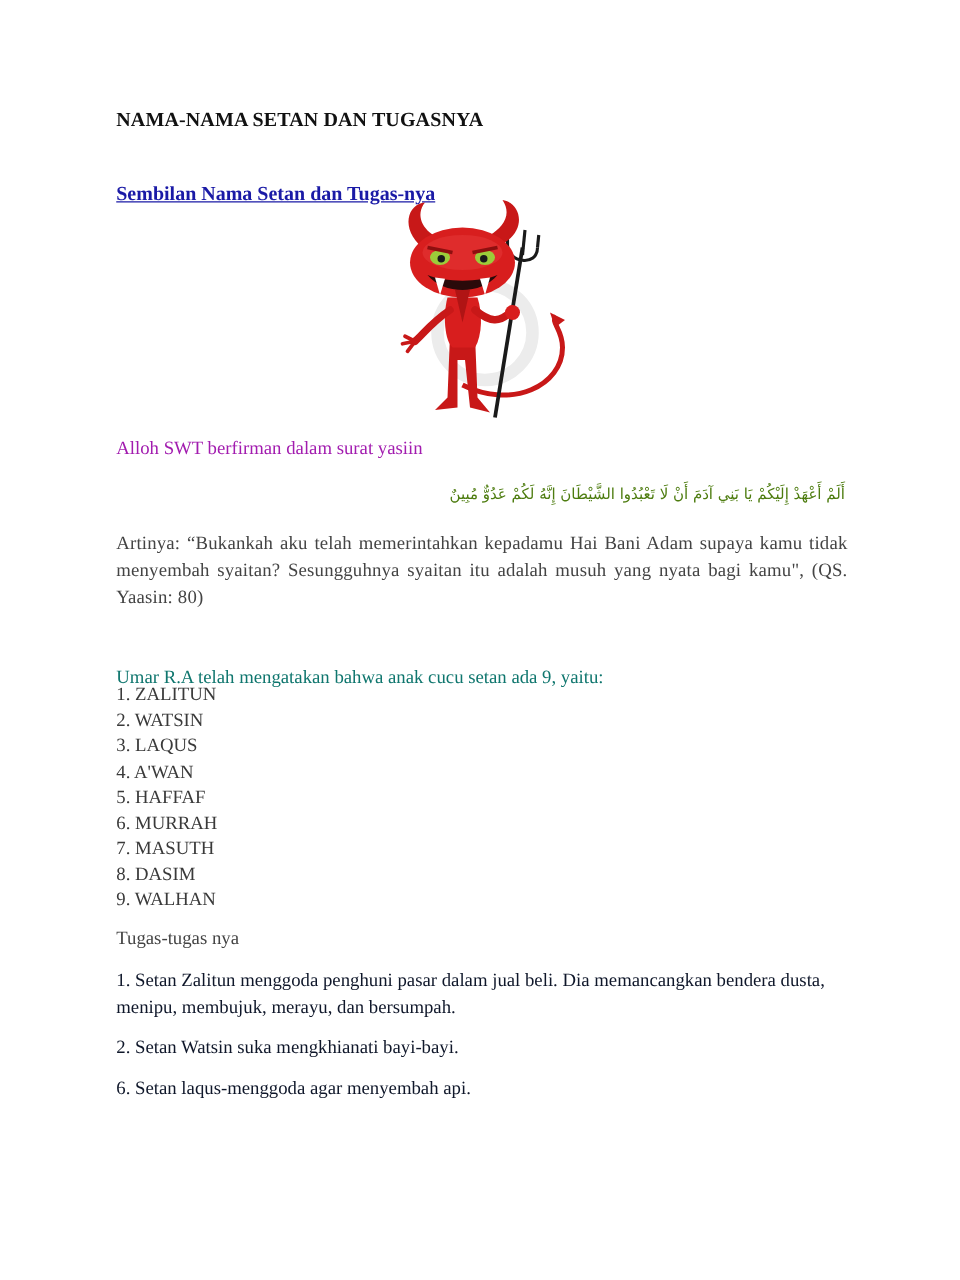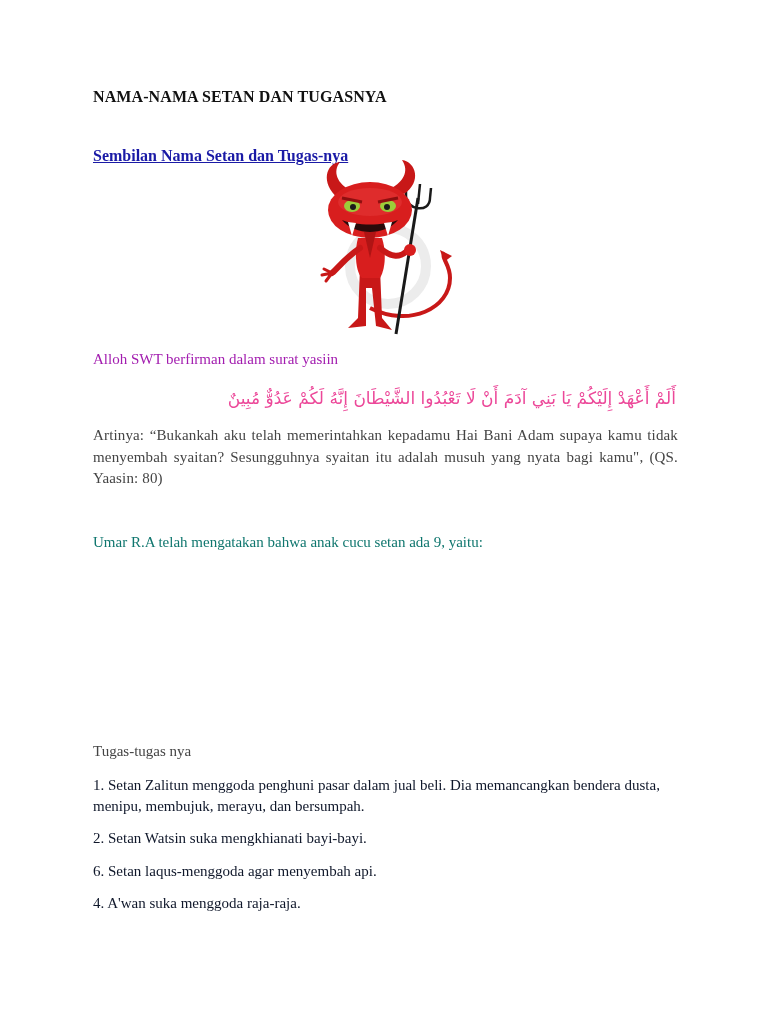--- a/index.html
+++ b/index.html
@@ -45,22 +45,22 @@
     }
     .body-text {
       font-size: 15px;
       color: #3a3a3a;
     }
     .intro { left: 93px; top: 351px; color: #a21caf; }
     .arabic {
       left: 372px; top: 388px;
       width: 304px;
       font-family: "DejaVu Sans", sans-serif;
-      font-size: 17px;
-      color: #ec4899;
+      font-size: 12px;
+      color: #4d7c0f;
       direction: rtl;
       text-align: right;
     }
     .translation {
       left: 93px; top: 425px;
       width: 585px;
       white-space: normal;
       line-height: 21.5px;
       text-align: justify;
       font-size: 15px;
@@ -148,21 +148,31 @@
   </div>
 
   <div class="abs body-text intro">Alloh SWT berfirman dalam surat yasiin</div>
 
   <div class="abs arabic">أَلَمْ أَعْهَدْ إِلَيْكُمْ يَا بَنِي آدَمَ أَنْ لَا تَعْبُدُوا الشَّيْطَانَ إِنَّهُ لَكُمْ عَدُوٌّ مُبِينٌ</div>
 
   <div class="abs translation">Artinya: “Bukankah aku telah memerintahkan kepadamu Hai Bani Adam supaya kamu tidak menyembah syaitan? Sesungguhnya syaitan itu adalah musuh yang nyata bagi kamu", (QS. Yaasin: 80)</div>
 
   <div class="abs body-text umar">Umar R.A telah mengatakan bahwa anak cucu setan ada 9, yaitu:</div>
 
+  <ul class="abs names">
+    <li>1. ZALITUN</li>
+    <li>2. WATSIN</li>
+    <li>3. LAQUS</li>
+    <li>4. A'WAN</li>
+    <li>5. HAFFAF</li>
+    <li>6. MURRAH</li>
+    <li>7. MASUTH</li>
+    <li>8. DASIM</li>
+    <li>9. WALHAN</li>
+  </ul>
 
   <div class="abs body-text tugas-heading">Tugas-tugas nya</div>
 
   <div class="abs duty duty-1">1. Setan Zalitun menggoda penghuni pasar dalam jual beli. Dia memancangkan bendera dusta, menipu, membujuk, merayu, dan bersumpah.</div>
   <div class="abs duty duty-2">2. Setan Watsin suka mengkhianati bayi-bayi.</div>
   <div class="abs duty duty-3">6. Setan laqus-menggoda agar menyembah api.</div>
-  <div class="abs duty duty-4">4. A'wan suka menggoda raja-raja.</div>
 
 </div>
 
 </body></html>

